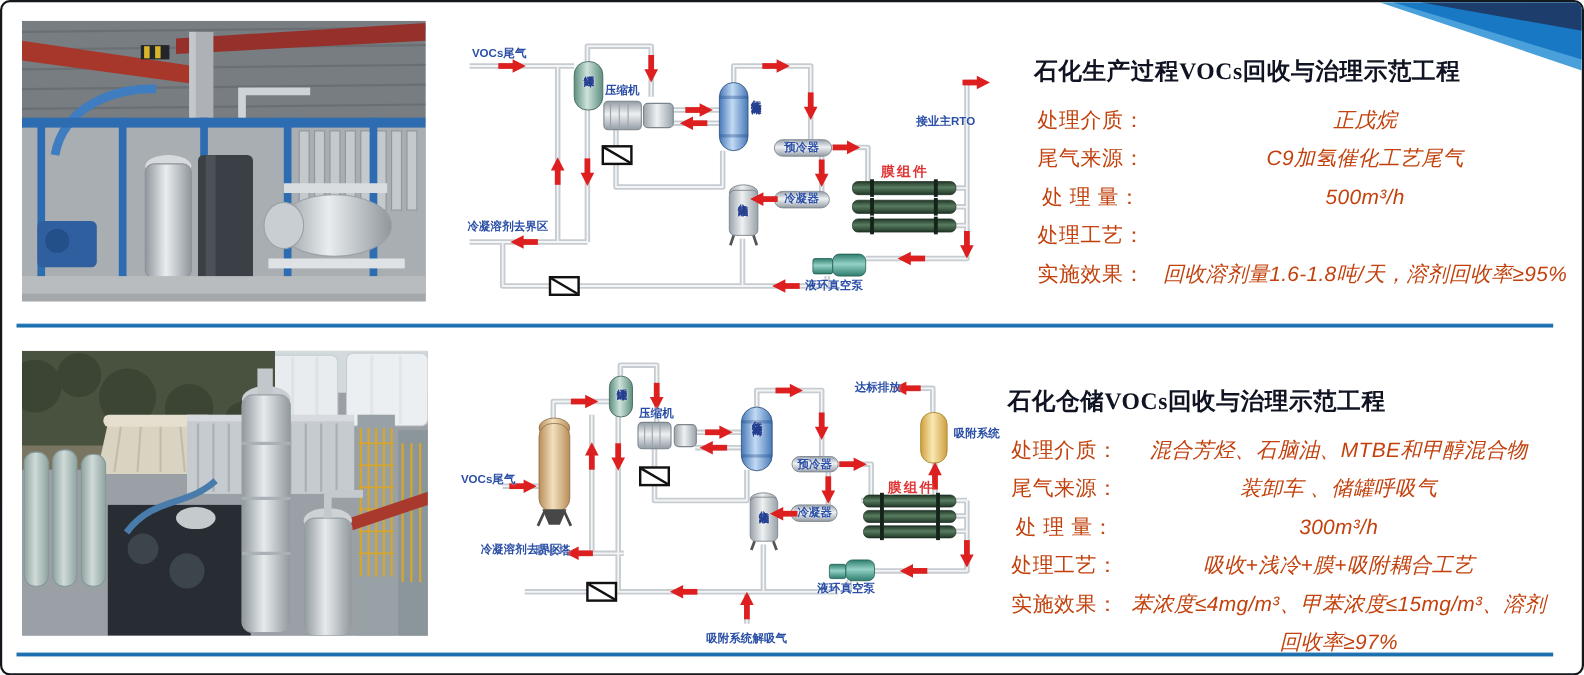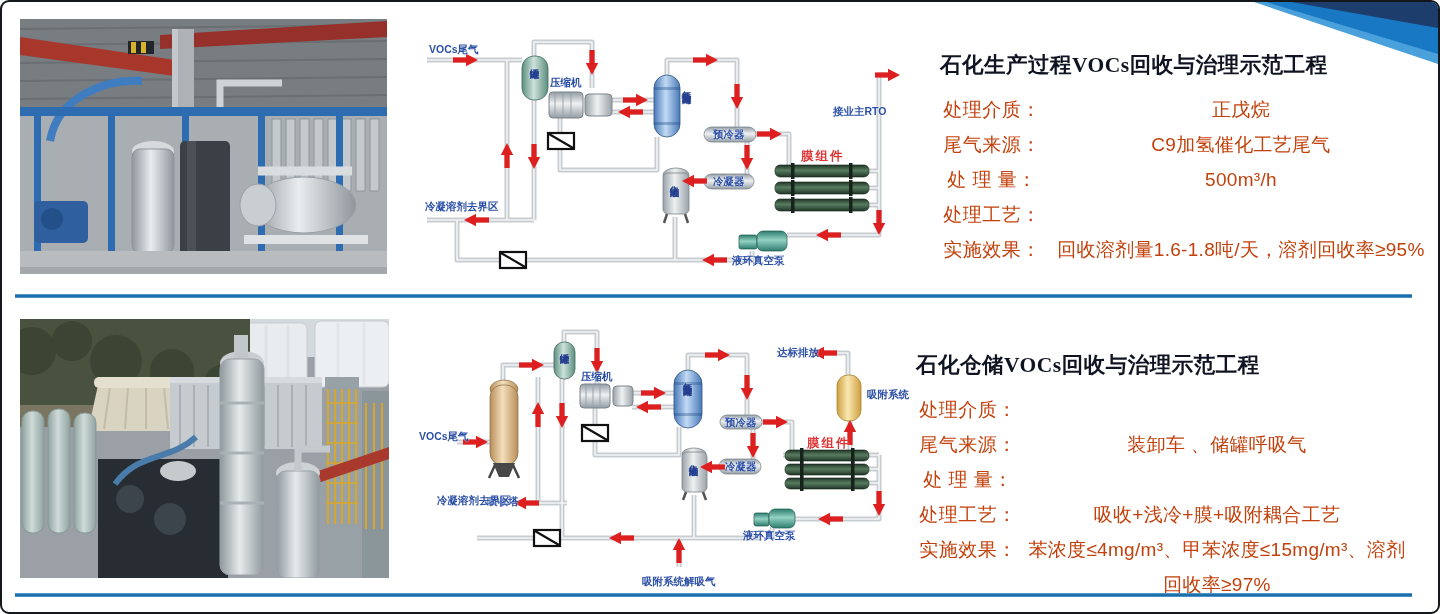--- a/index.html
+++ b/index.html
@@ -24,21 +24,21 @@
         font-weight:bold;font-size:9.5px;letter-spacing:1px;line-height:1;text-shadow:0 0 2px rgba(255,255,255,.7);}
   
   .info{position:absolute;width:498px;margin-top:32px;}
   .info1{left:938px;top:16px;}
   .info2{left:914px;top:316px;}
   .info .title{font-family:"Liberation Serif","DejaVu Serif",serif;font-weight:bold;
                font-size:21.5px;color:#101322;letter-spacing:.5px;white-space:nowrap;}
   .fields{margin-top:13px;}
   .frow{display:flex;align-items:flex-start;line-height:35px;font-size:19px;color:#c2410c;text-align:center;}
   .flabel{flex:none;width:104px;letter-spacing:.5px;}
-  .fvalue{flex:1;letter-spacing:.3px;}
+  .fvalue{flex:1;letter-spacing:.3px;font-style:italic;}
   
   .hline{position:absolute;left:13px;width:1397px;height:4px;
          background:linear-gradient(to bottom,#7fb3d6,#1b6fae 30%,#1b6fae 75%,#7fb3d6);}
   .hline.mid{top:292px;}
   .hline.bot{top:591px;}
 </style>
 </head>
 <body>
 
 <div class="slide">
@@ -524,27 +524,29 @@
     <div class="dlab" style="left:326px;top:203px;">液环真空泵</div>
     <div class="dlab" style="left:20px;top:168px;">冷凝溶剂去界区</div>
     <div class="dlab" style="left:225px;top:225px;margin-top:24px;">吸附系统解吸气</div>
   </div>
 
   <div class="info info2">
     <div class="title">石化仓储VOCs回收与治理示范工程</div>
     <div class="fields">
       <div class="frow">
         <span class="flabel">处理介质：</span>
+        <span class="fvalue">混合芳烃、石脑油、MTBE和甲醇混合物</span>
       </div>
       <div class="frow">
         <span class="flabel">尾气来源：</span>
         <span class="fvalue">装卸车 、储罐呼吸气</span>
       </div>
       <div class="frow">
         <span class="flabel">处 理 量：</span>
+        <span class="fvalue">300m³/h</span>
       </div>
       <div class="frow">
         <span class="flabel">处理工艺：</span>
         <span class="fvalue">吸收+浅冷+膜+吸附耦合工艺</span>
       </div>
       <div class="frow">
         <span class="flabel">实施效果：</span>
         <span class="fvalue">苯浓度≤4mg/m³、甲苯浓度≤15mg/m³、溶剂回收率≥97%</span>
       </div>
     </div>

